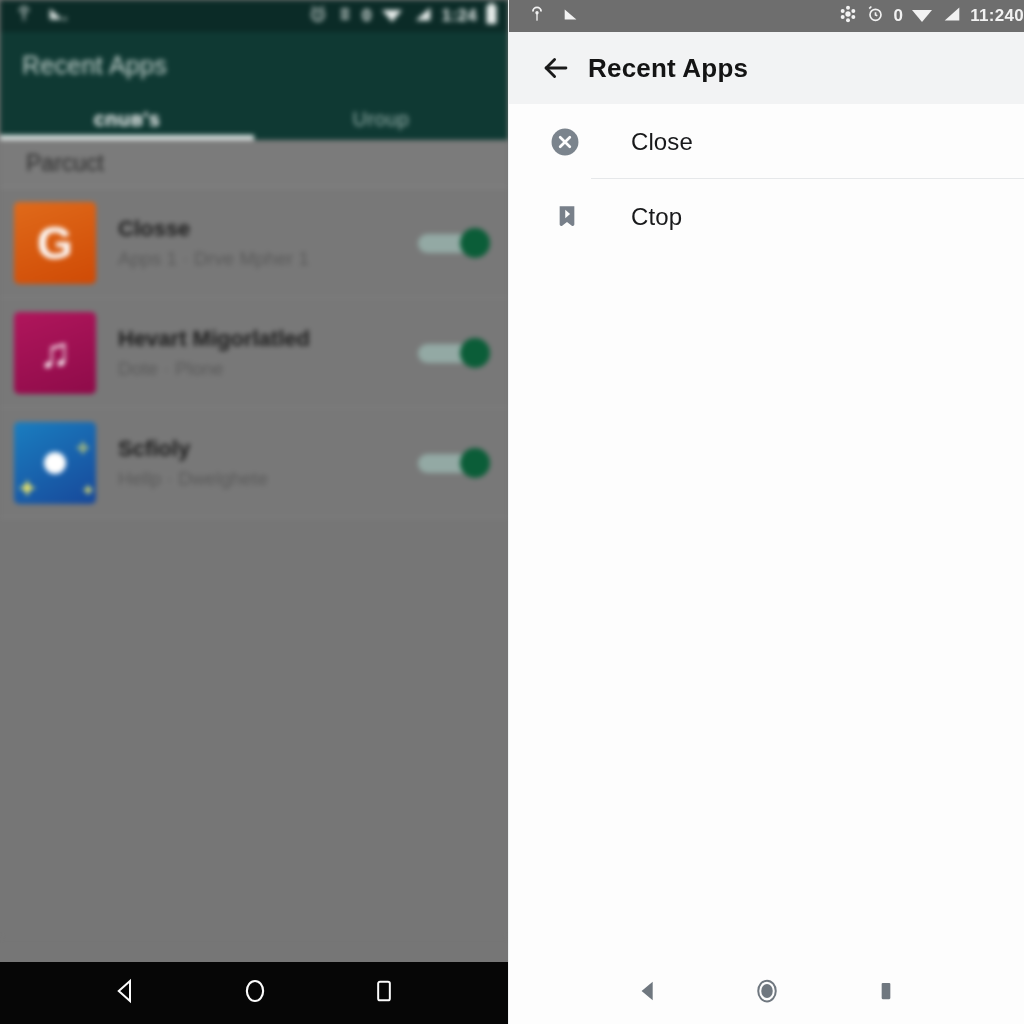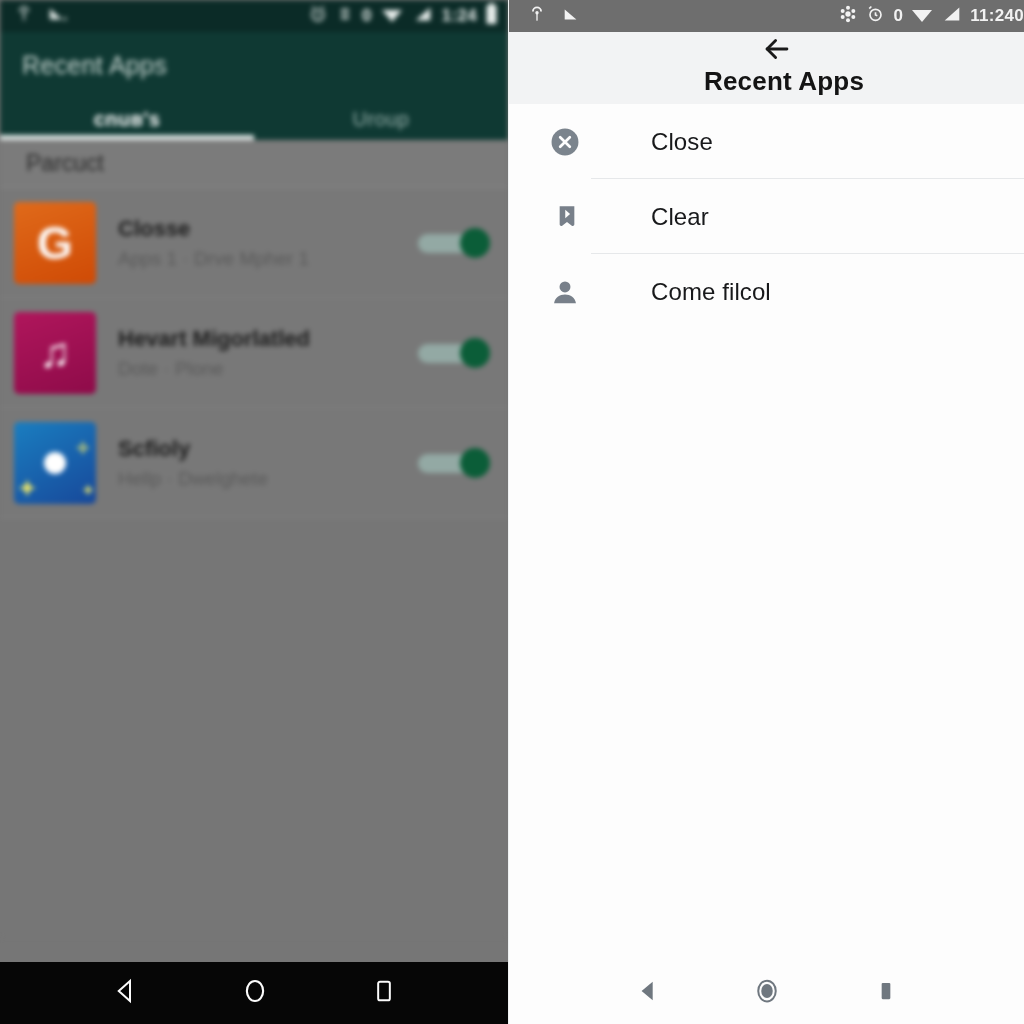--- a/index.html
+++ b/index.html
@@ -98,30 +98,29 @@
   }
   .r-statusbar {
     height:32px; background:#6e6e6e; display:flex; align-items:center;
     padding:0 0 0 18px; color:#f2f2f2;
   }
   .r-sb-left{ display:flex; align-items:center; gap:13px; }
   .r-sb-right{ margin-left:auto; display:flex; align-items:center; gap:7px; padding-right:0; }
 
   .r-appbar {
     height:72px; background:#f2f3f4; display:flex; align-items:center;
-    padding:0 0 0 30px; box-shadow:0 1px 2px rgba(0,0,0,.06);flex-direction:column;
+    padding:0 0 0 30px; box-shadow:0 1px 2px rgba(0,0,0,.06);
   }
   .r-back { width:44px; display:flex; align-items:center; justify-content:flex-start; }
   .r-title { font-size:26px; font-weight:bold; color:#141414; margin-left:5px; letter-spacing:.2px; }
 
   .r-list { background:#fdfdfd; }
   .r-row {
     height:75px; display:flex; align-items:center; position:relative;
     padding-left:30px;
-    gap:20px;
   }
   .r-row .divider {
     position:absolute; left:82px; right:0; bottom:0; height:1px; background:#e6e8ea;
   }
   .r-row:last-child .divider { display:none; }
   .r-ico { width:52px; display:flex; align-items:center; justify-content:center; flex:none; color:#78808a; }
   .r-label { font-size:24px; color:#18191b; margin-left:40px; letter-spacing:.1px; }
 
   .r-toggle { margin-left:auto; margin-right:14px; width:72px; height:30px; position:relative; flex:none; }
   .r-toggle .trk {
@@ -351,35 +350,25 @@
         <div class="divider"></div>
       </div>
 
       <div class="r-row">
         <div class="r-ico">
           <svg width="32" height="32" viewBox="0 0 24 24" fill="#78808a">
             <path d="M5 3h14v13.5c0 1-1.1 1.6-1.9 1l-3.6-2.7-3.6 2.7c-.8.6-1.9 0-1.9-1V3z" transform="translate(0,1)"></path>
             <path d="M12.2 6.6l3.6 3.2-3.6 3.2V6.6z" fill="#fdfdfd"></path>
           </svg>
         </div>
-        <div class="r-label">Clear</div>
+        <div class="r-label">Ctop</div>
         <div class="divider"></div>
       </div>
 
 
-      <div class="r-row">
-        <div class="r-ico">
-          <svg width="32" height="32" viewBox="0 0 24 24" fill="#78808a">
-            <circle cx="12" cy="8.2" r="4.1"></circle>
-            <path d="M3.8 20.5c.6-4.3 4.1-6.6 8.2-6.6s7.6 2.3 8.2 6.6H3.8z"></path>
-          </svg>
-        </div>
-        <div class="r-label">Come filcol</div>
-        <div class="divider"></div>
-      </div>
 
     </div>
 
     <div class="r-navbar">
       <span>
         <svg width="28" height="28" viewBox="0 0 24 24" fill="#6f777f">
             <path d="M16 4L6.5 12 16 20z"></path>
           </svg>
       </span>
       <span>

